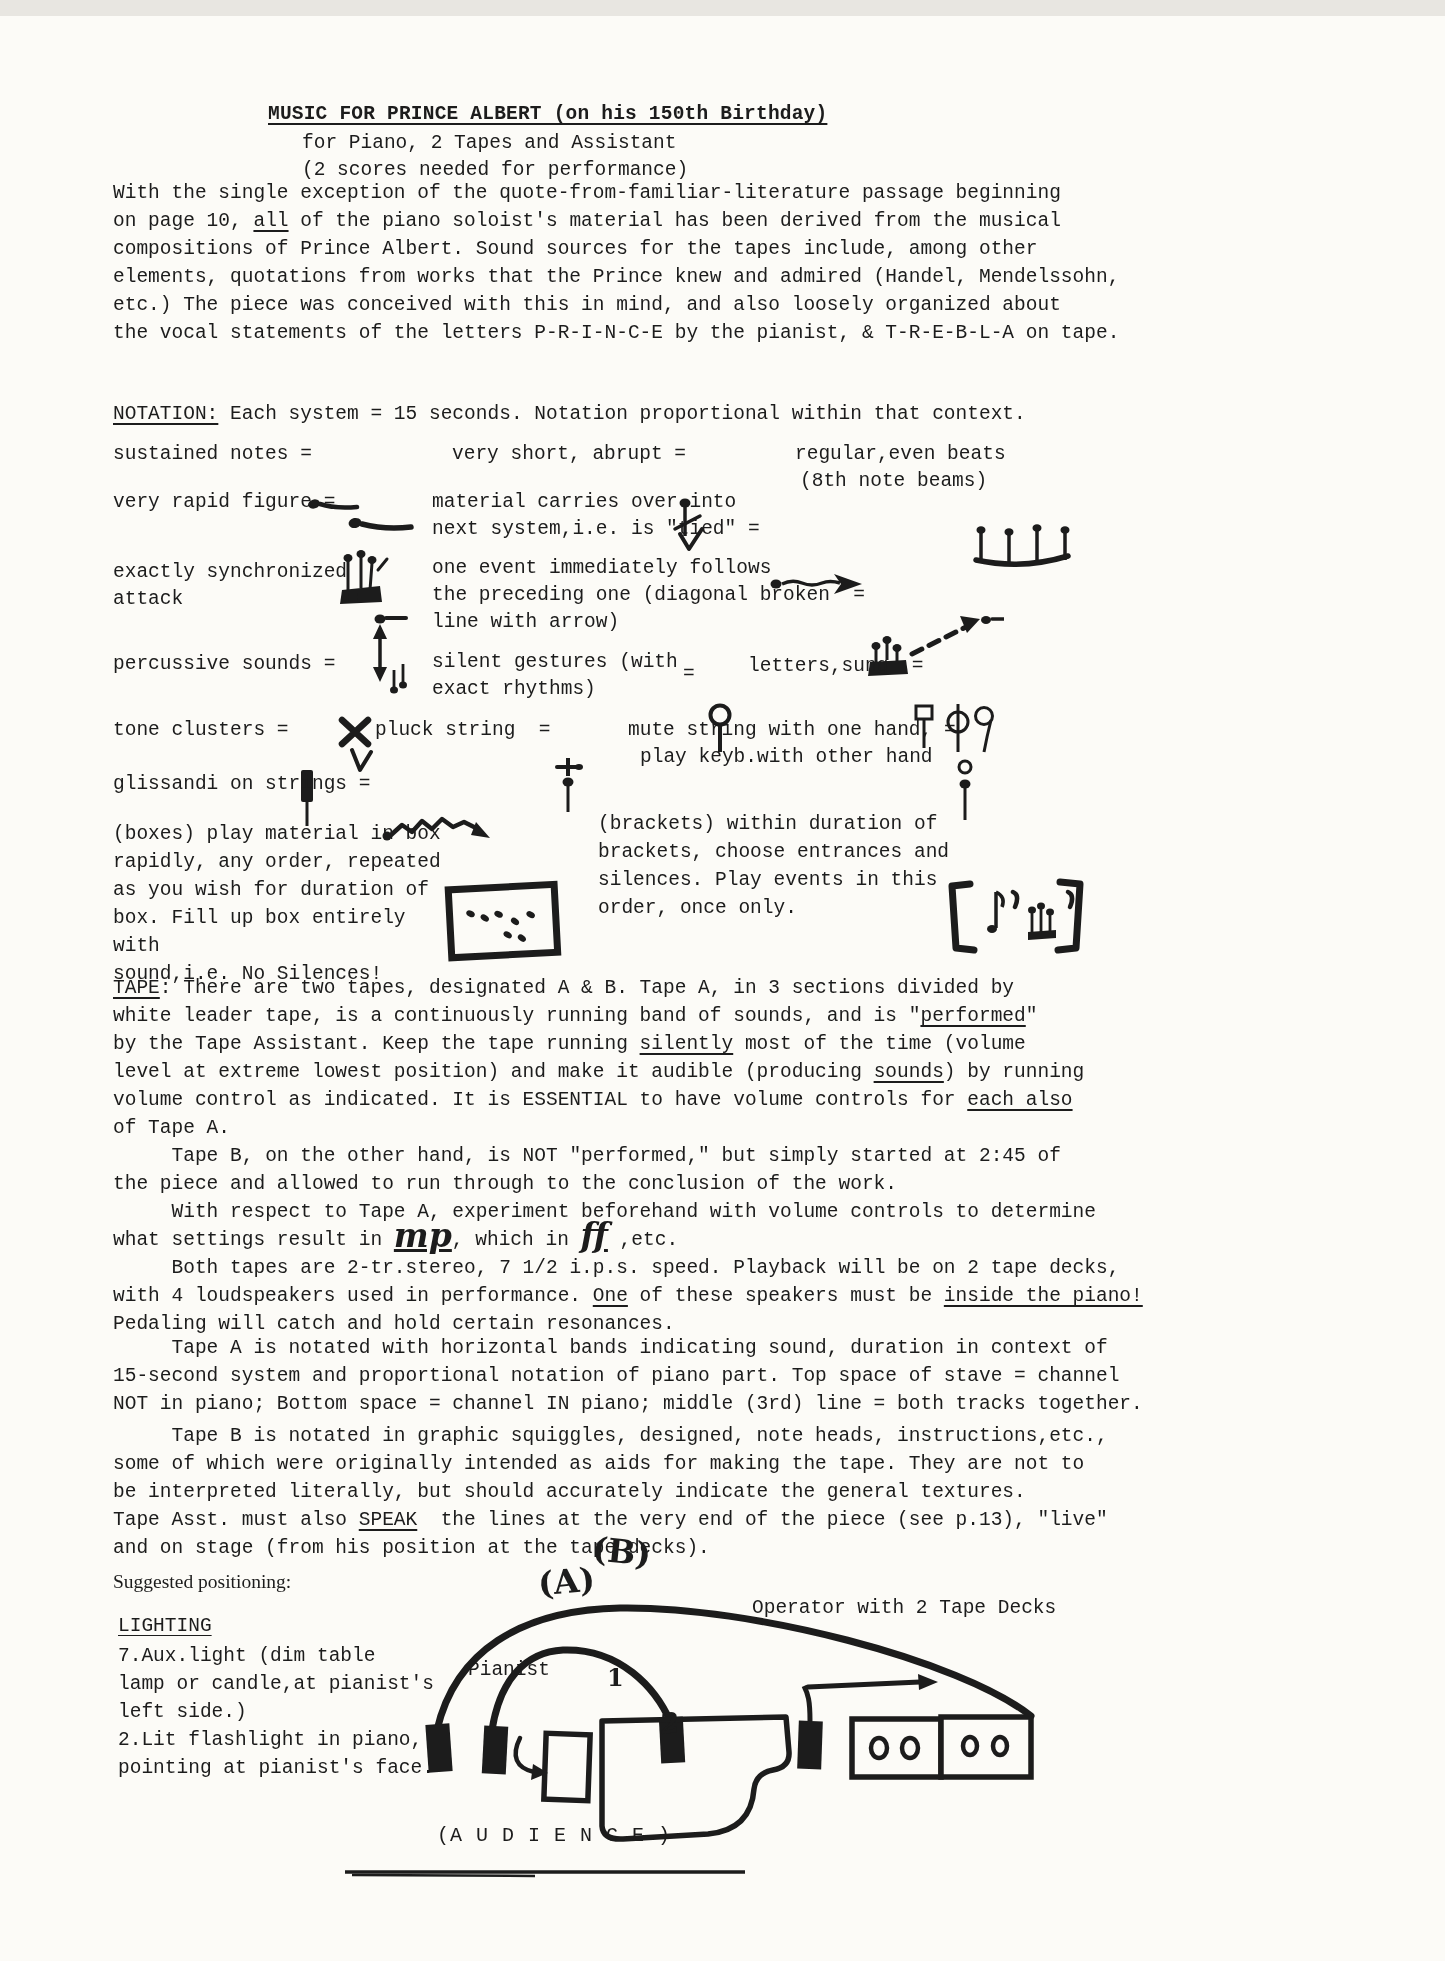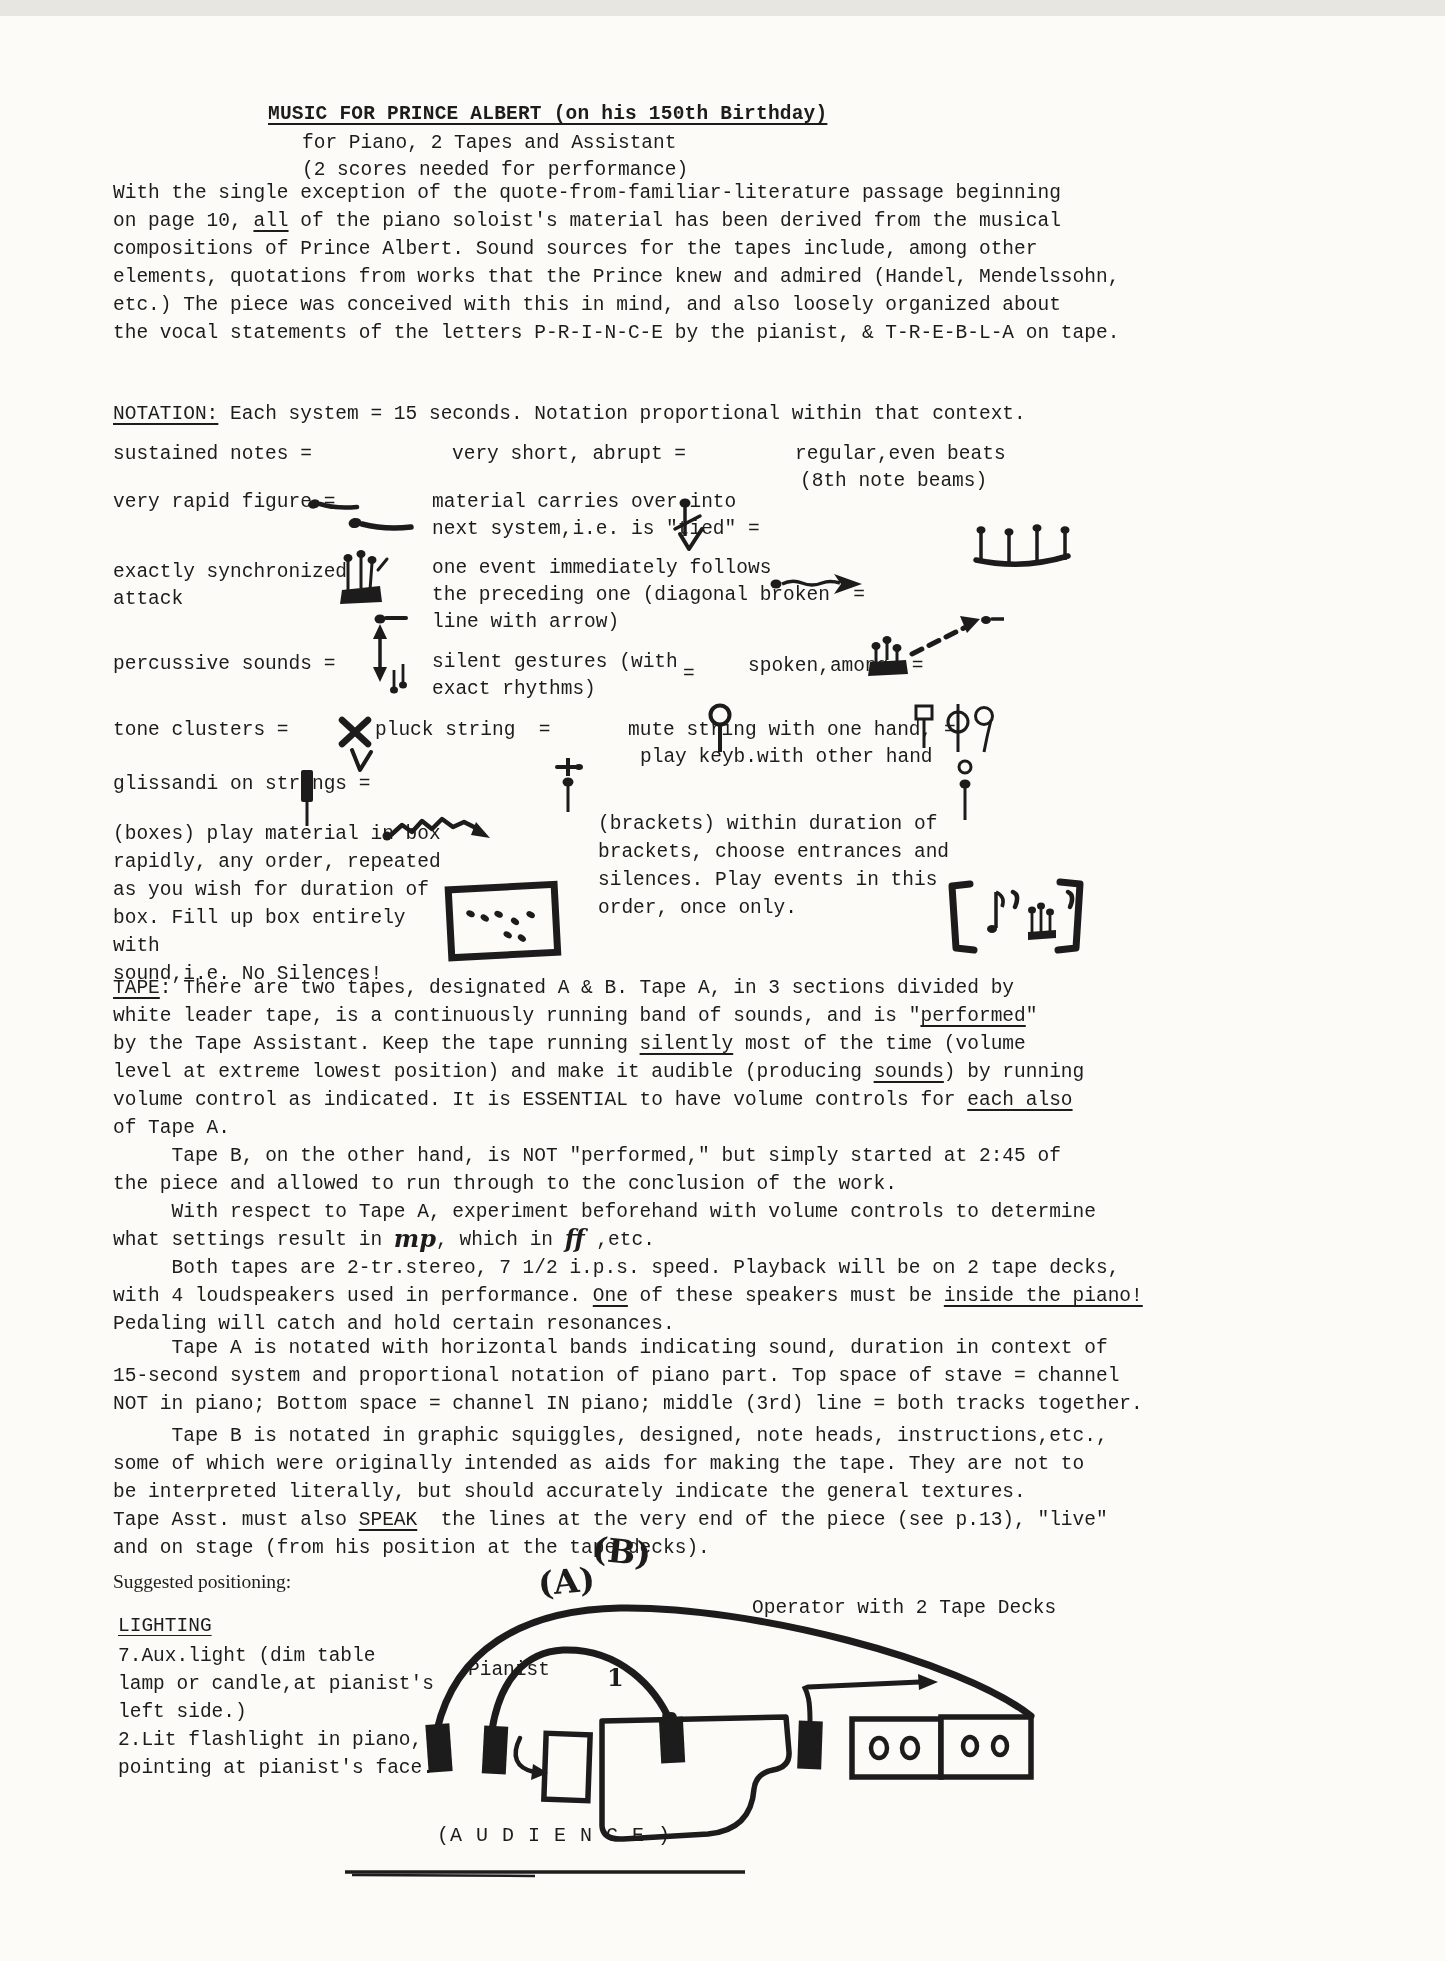--- a/index.html
+++ b/index.html
@@ -12,21 +12,21 @@
     font-size:19.5px;line-height:28px;
     color:#1c1c1c;
     overflow:hidden;
   }
   .abs{position:absolute;white-space:pre-wrap;}
   .u{text-decoration:underline;text-decoration-thickness:2px;text-underline-offset:4px;}
   .title{font-weight:bold;letter-spacing:.2px;}
   .dyn{
     font-family:"DejaVu Serif",serif;
     font-weight:bold;font-style:italic;
-    font-size:24px;line-height:0;position:relative;top:2px;
+    font-size:33px;line-height:0;position:relative;top:2px;text-decoration:underline;
   }
   .sym svg{display:block;}
   .hand{font-family:"DejaVu Serif",serif;font-weight:bold;}
   .label-a,.label-b{font-size:33px;}
   .num1{font-size:24px;}
   .num2{font-size:28px;font-style:italic;}
   .aud{letter-spacing:1px;font-size:20px;}
 </style>
 </head>
 <body>
@@ -143,21 +143,21 @@
 
   <div class="abs" style="left:432px;top:632px;">silent gestures (with</div>
   <div class="abs" style="left:432px;top:659px;">exact rhythms)</div>
   <div class="abs" style="left:683px;top:644px;">=</div>
   <span class="abs sym" style="left:706px;top:630px;">
     <svg width="28" height="54" viewBox="0 0 28 54">
       <circle cx="14" cy="13" r="9.5" stroke="#1c1c1c" stroke-width="4" fill="none"></circle>
       <path d="M14 23 V50" stroke="#1c1c1c" stroke-width="4"></path>
     </svg>
   </span>
-  <div class="abs" style="left:748px;top:636px;">spoken,among  =</div>
+  <div class="abs" style="left:748px;top:636px;">letters,sung  =</div>
   <span class="abs sym" style="left:912px;top:628px;">
     <svg width="88" height="58" viewBox="0 0 88 58">
       <rect x="4" y="6" width="16" height="13" stroke="#1c1c1c" stroke-width="3" fill="none"></rect>
       <path d="M12 19 V48" stroke="#1c1c1c" stroke-width="3"></path>
       <path d="M46 4 V52" stroke="#1c1c1c" stroke-width="3"></path>
       <circle cx="46" cy="22" r="10" stroke="#1c1c1c" stroke-width="3" fill="none"></circle>
       <circle cx="72" cy="16" r="8.5" stroke="#1c1c1c" stroke-width="3" fill="none"></circle>
       <path d="M79 20 Q75 36 72 52" stroke="#1c1c1c" stroke-width="3" fill="none"></path>
     </svg>
   </span>

